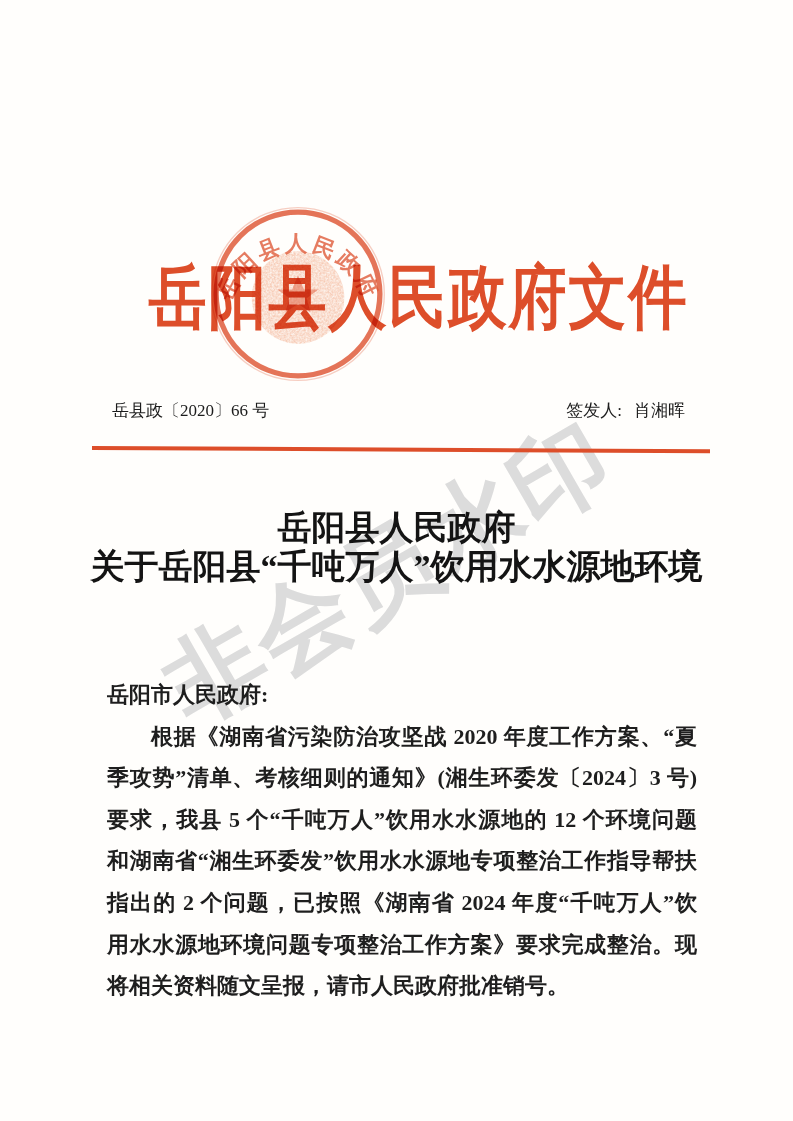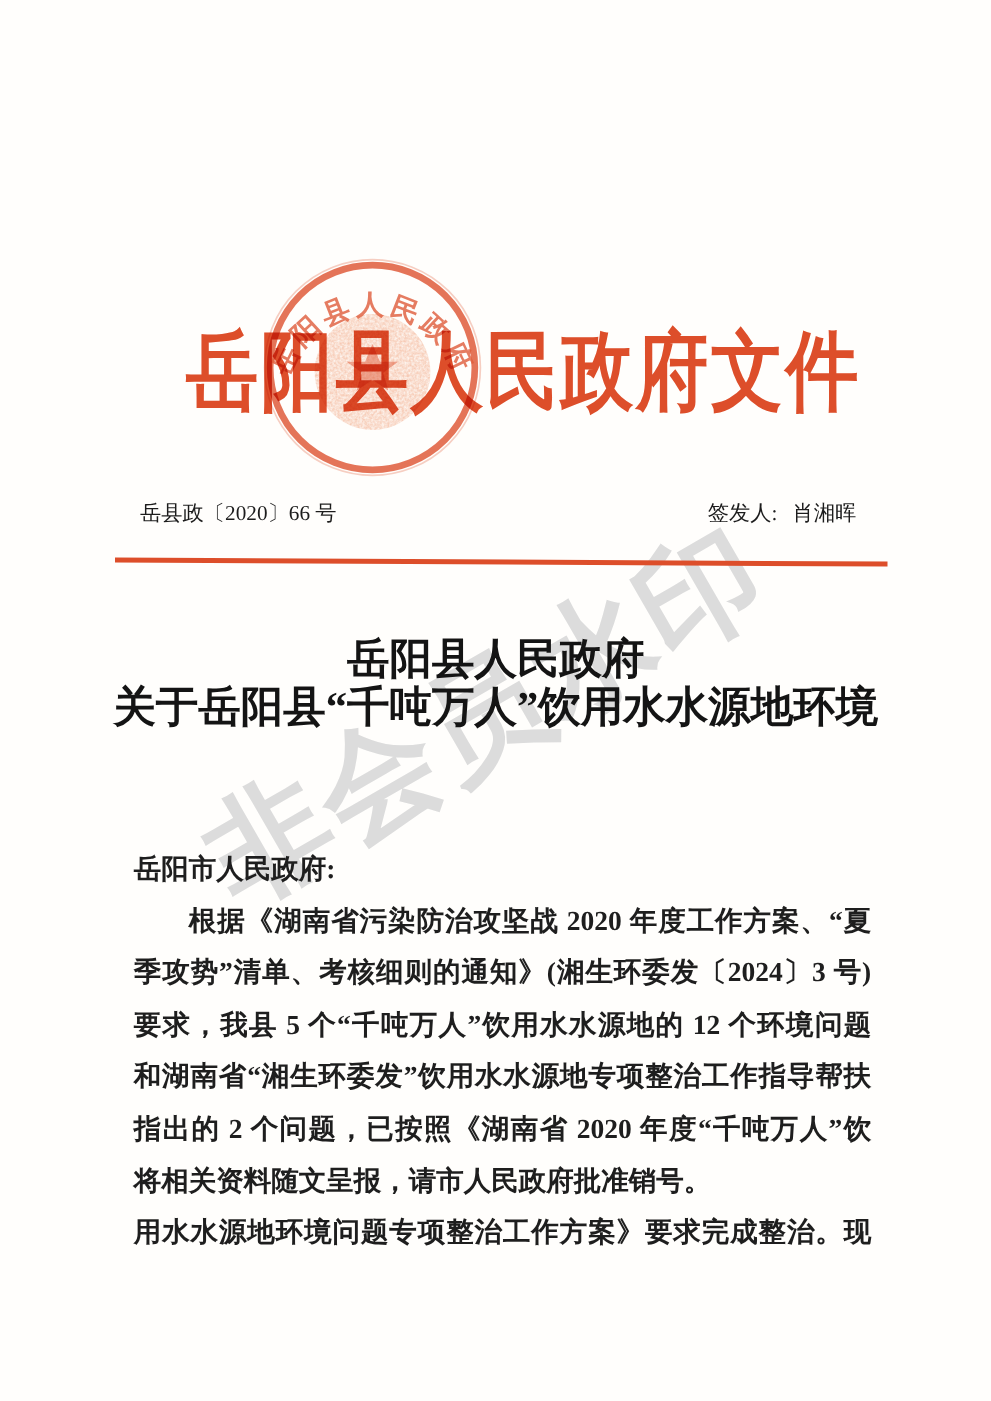--- a/index.html
+++ b/index.html
@@ -149,18 +149,18 @@
     <div>岳阳县人民政府</div>
     <div>关于岳阳县“千吨万人”饮用水水源地环境</div>
   </div>
 
   <div class="body-block">
     <div class="bline">岳阳市人民政府:</div>
     <div class="bline jline indent">根据《湖南省污染防治攻坚战 2020 年度工作方案、“夏</div>
     <div class="bline jline">季攻势”清单、考核细则的通知》(湘生环委发〔2024〕3 号)</div>
     <div class="bline jline">要求，我县 5 个“千吨万人”饮用水水源地的 12 个环境问题</div>
     <div class="bline jline">和湖南省“湘生环委发”饮用水水源地专项整治工作指导帮扶</div>
-    <div class="bline jline">指出的 2 个问题，已按照《湖南省 2020 年度“千吨万人”饮</div>
+    <div class="bline jline">指出的 2 个问题，已按照《湖南省 2024 年度“千吨万人”饮</div>
+    <div class="bline jline">用水水源地环境问题专项整治工作方案》要求完成整治。现</div>
     <div class="bline">将相关资料随文呈报，请市人民政府批准销号。</div>
-    <div class="bline jline">用水水源地环境问题专项整治工作方案》要求完成整治。现</div>
   </div>
 
 </div>
 
 </body></html>

